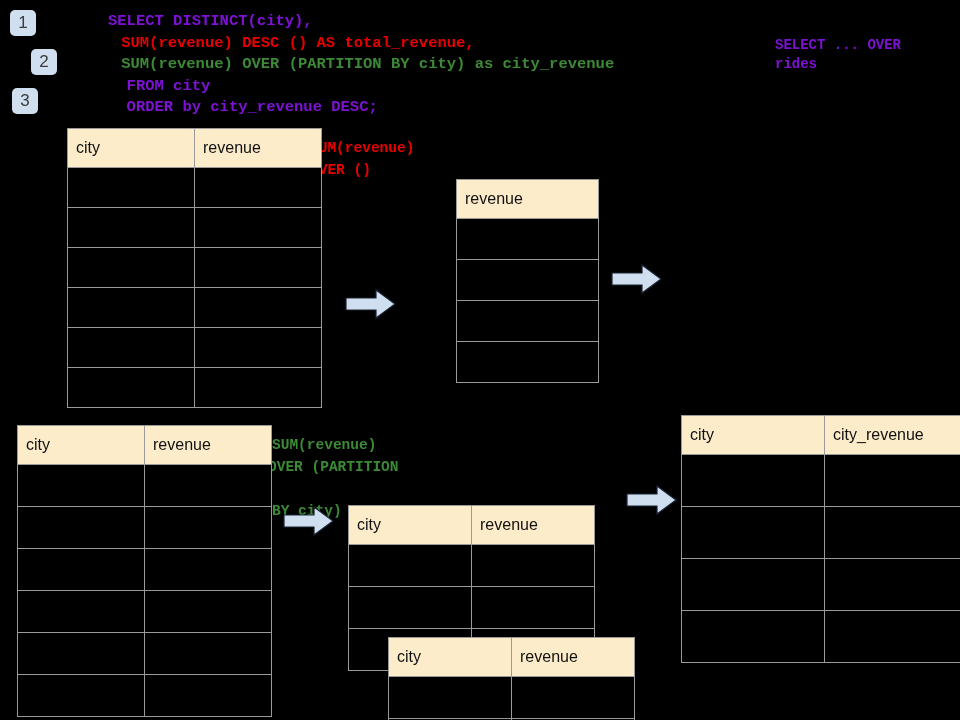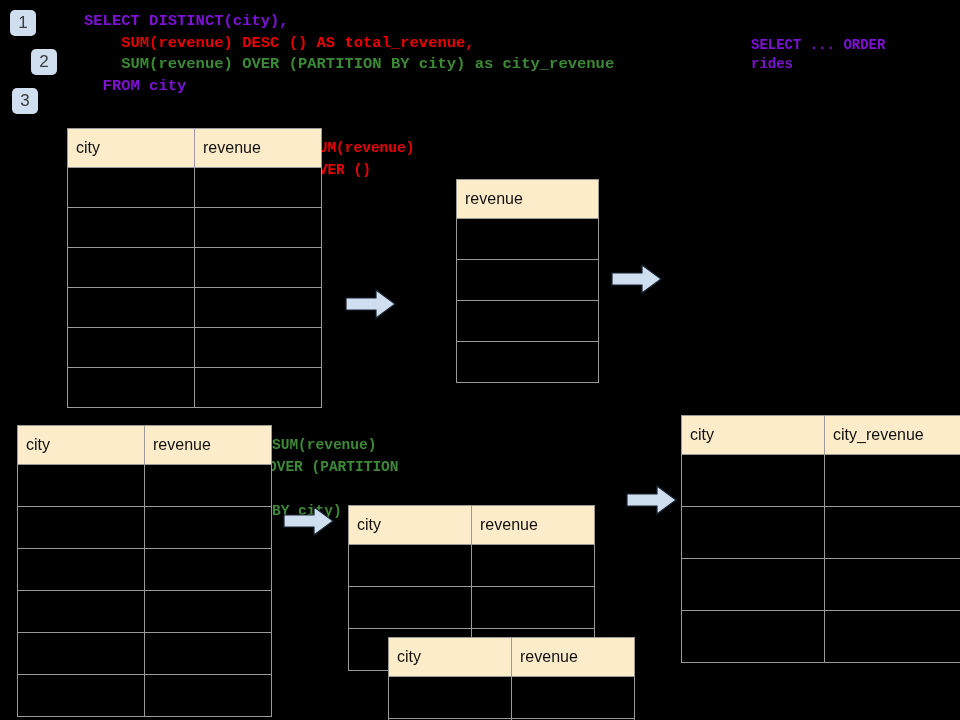--- a/index.html
+++ b/index.html
@@ -29,21 +29,21 @@
   
   .sql{
     position:absolute;
     font-family:"Liberation Mono", monospace;
     font-size:15.5px;
     font-weight:bold;
     line-height:21.5px;
     white-space:pre;
     letter-spacing:0px;
   }
-  .c-purple{color:#7d12d4;}
+  .c-purple{color:#7d12d4;margin-left:24px;}
   .c-red{color:#e80000;}
   .c-green{color:#3c8a36;}
 
   
   .anno{
     position:absolute;
     font-family:"Liberation Mono", monospace;
     font-size:14.5px;
     font-weight:bold;
     line-height:21.5px;
@@ -82,22 +82,23 @@
 <div class="canvas">
 
   <div class="badge" style="left:10px;top:10px;">1</div>
   <div class="badge" style="left:31px;top:49px;">2</div>
   <div class="badge" style="left:12px;top:88px;">3</div>
 
   <div class="sql c-purple" style="left:84px;top:11px;">SELECT DISTINCT(city),</div>
   <div class="sql c-red" style="left:84px;top:32.5px;">    SUM(revenue) DESC () AS total_revenue,</div>
   <div class="sql c-green" style="left:84px;top:54px;">    SUM(revenue) OVER (PARTITION BY city) as city_revenue</div>
   <div class="sql c-purple" style="left:84px;top:75.5px;">  FROM city</div>
-
-  <div class="sql c-purple" style="left:751px;top:36px;font-size:14px;line-height:19px;">SELECT ... ORDER</div>
+  <div class="sql c-purple" style="left:84px;top:97px;">  ORDER by city_revenue DESC;</div>
+
+  <div class="sql c-purple" style="left:751px;top:36px;font-size:14px;line-height:19px;">SELECT ... OVER</div>
   <div class="sql c-purple" style="left:751px;top:55px;font-size:14px;line-height:19px;">rides</div>
 
   <div class="anno c-red" style="left:310px;top:138px;">SUM(revenue)</div>
   <div class="anno c-red" style="left:310px;top:159.5px;">OVER ()</div>
 
   <div class="anno c-green" style="left:272px;top:435px;">SUM(revenue)</div>
   <div class="anno c-green" style="left:268px;top:456.5px;">OVER (PARTITION</div>
   <div class="anno c-green" style="left:272px;top:501px;">BY city)</div>
 
   <table class="tbl" id="tbl-source-top" style="left:67px;top:128px;width:236px;">

